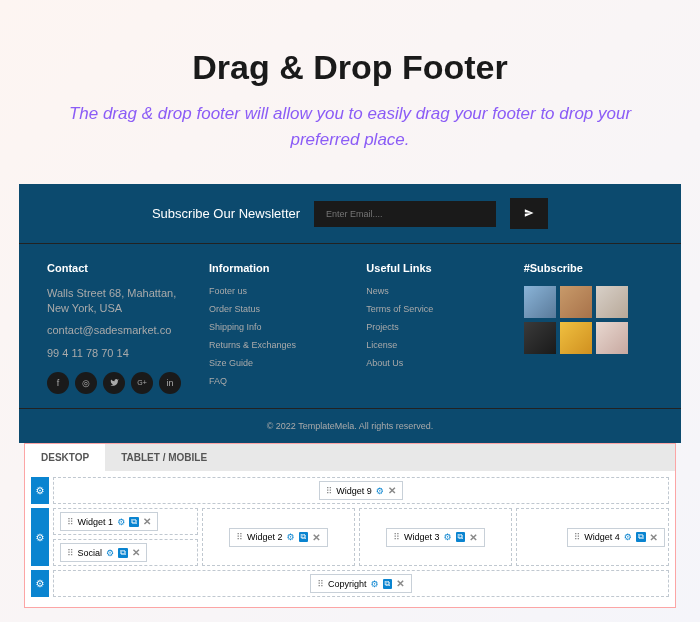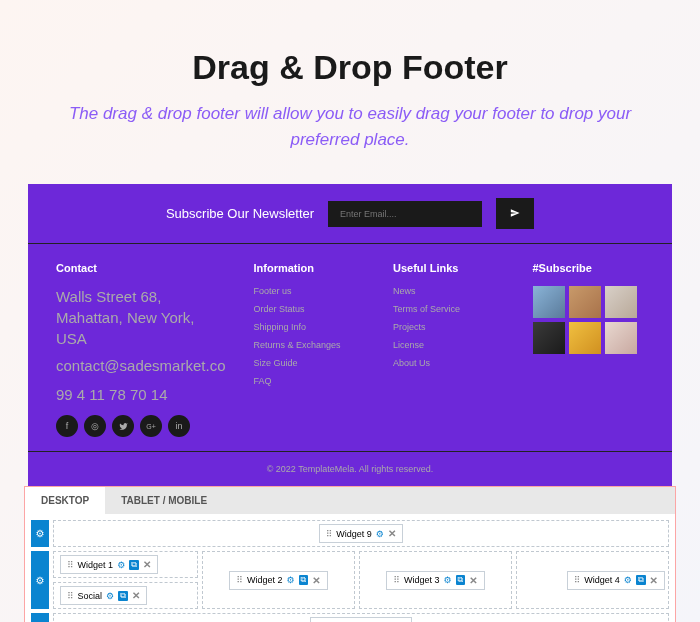--- a/index.html
+++ b/index.html
@@ -1,28 +1,28 @@
 <!DOCTYPE html>
 <html><head>
 <meta charset="utf-8">
 <style>
 * { margin: 0; padding: 0; box-sizing: border-box; }
 body { font-family: -apple-system, BlinkMacSystemFont, "Segoe UI", Arial, sans-serif; background: linear-gradient(135deg, #fdf5f2 0%, #f5f5fa 100%); width: 700px; height: 622px; overflow: hidden; }
 .hero { text-align: center; padding: 48px 50px 20px; }
 .hero h1 { font-size: 34px; font-weight: 700; color: #1a1a1a; margin-bottom: 14px; }
 .hero p { font-size: 17px; color: #8b5cf6; line-height: 1.5; font-style: italic; }
-.footer-preview { background: #6d28d9; margin: 12px 28px 0; color: #fff; font-size: 10px; }
+.footer-preview { background: #0c4a6e; margin: 12px 19px 0; color: #fff; font-size: 10px; }
 .newsletter { display: flex; align-items: center; justify-content: center; gap: 14px; padding: 14px 0; border-bottom: 1px solid #222; }
 .newsletter-label { font-size: 13px; color: #fff; }
-.newsletter-input { background: #1a1a1a; border: none; color: #888; padding: 8px 12px; width: 154px; font-size: 9px; }
+.newsletter-input { background: #1a1a1a; border: none; color: #888; padding: 8px 12px; width: 182px; font-size: 9px; }
 .newsletter-btn { background: #1a1a1a; border: none; color: #fff; padding: 8px 14px; cursor: pointer; }
 .footer-cols { display: flex; padding: 18px 28px 14px; gap: 28px; }
 .fcol { flex: 1; }
 .fcol h4 { font-size: 11px; font-weight: 600; margin-bottom: 12px; color: #fff; }
-.fcol .line { color: #aaa; font-size: 15px; margin-bottom: 6px; line-height: 1.4; }
+.fcol .line { color: #aaa; font-size: 11px; margin-bottom: 6px; line-height: 1.4; }
 .fcol a { color: #aaa; font-size: 9px; display: block; margin-bottom: 8px; text-decoration: none; }
 .socials { display: flex; gap: 6px; margin-top: 10px; }
 .sbtn { width: 22px; height: 22px; border-radius: 50%; background: #1a1a1a; display: flex; align-items: center; justify-content: center; font-size: 9px; color: #aaa; }
 .insta-grid { display: grid; grid-template-columns: repeat(3, 32px); gap: 4px; }
 .insta-img { width: 32px; height: 32px; background: #444; }
 .ig1 { background: linear-gradient(135deg,#8ab4d8,#5a7a9a); }
 .ig2 { background: linear-gradient(135deg,#c89a6a,#a8724a); }
 .ig3 { background: linear-gradient(135deg,#d8d0c8,#b8a898); }
 .ig4 { background: linear-gradient(135deg,#3a3a3a,#1a1a1a); }
 .ig5 { background: linear-gradient(135deg,#f0c040,#d09020); }

